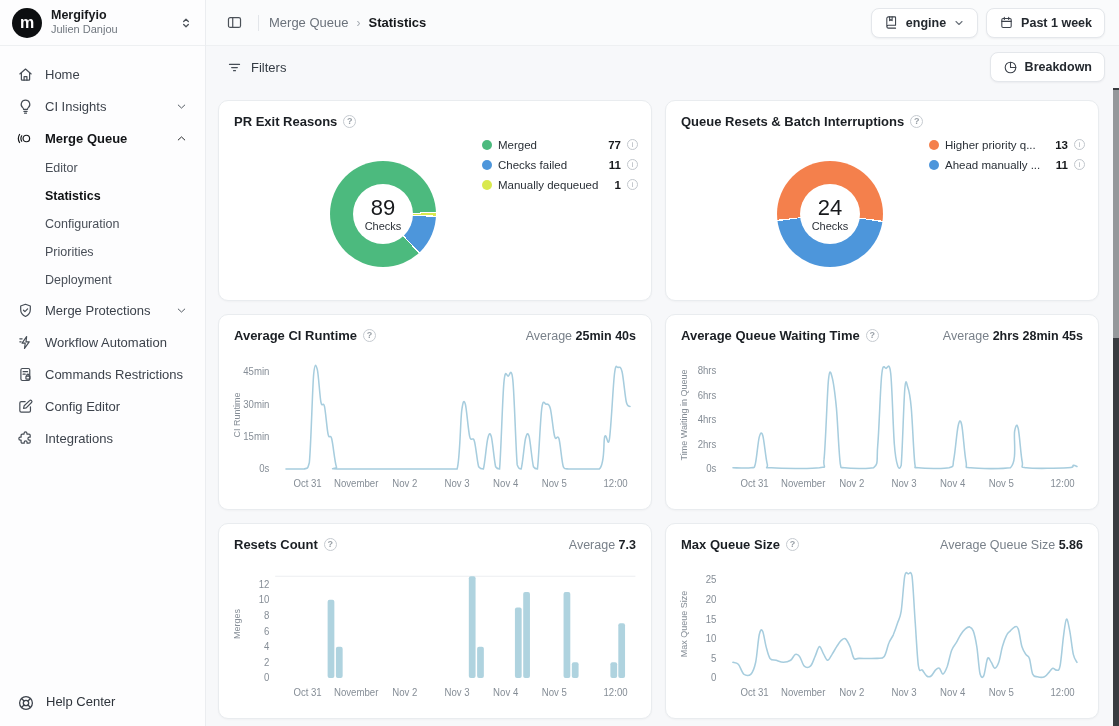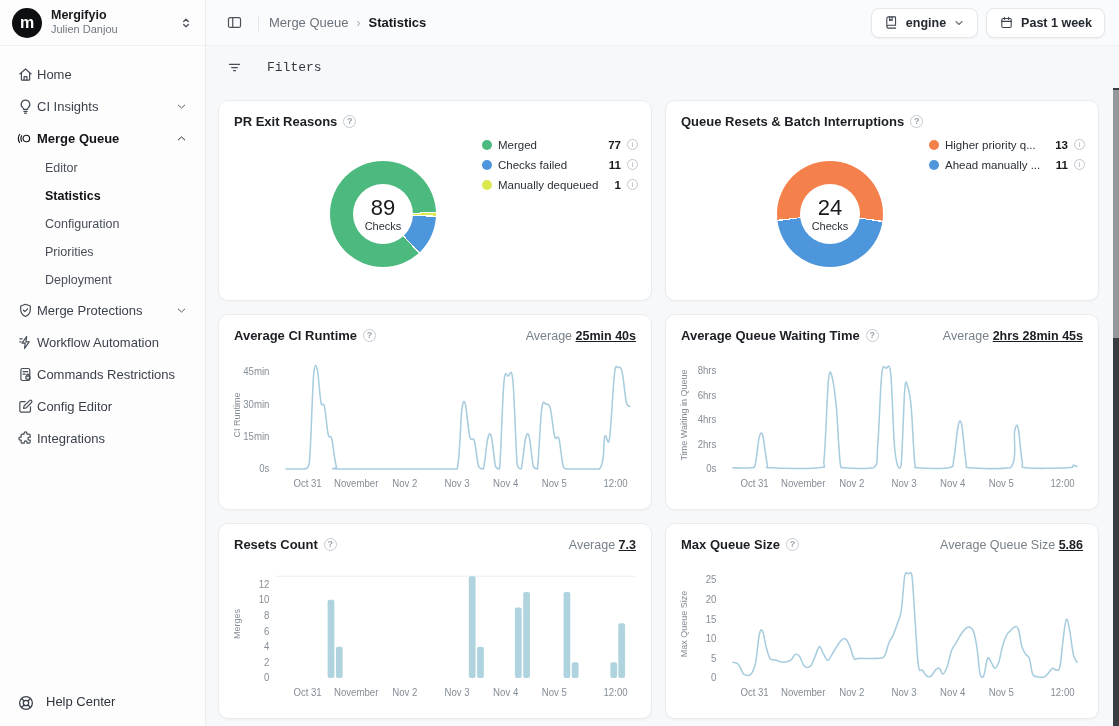--- a/index.html
+++ b/index.html
@@ -15,21 +15,21 @@
              border-right:1px solid #ebedf0; display:flex; flex-direction:column; z-index:3; }
   .side-header { display:flex; align-items:center; gap:9px; padding:8px 12px;
                  border-bottom:1px solid #eef0f2; height:46px; flex:none; }
   .logo { width:30px; height:30px; border-radius:50%; background:#0d0f11; color:#fff; flex:none;
           display:flex; align-items:center; justify-content:center; font-weight:700; font-size:16px; }
   .org-block { display:flex; flex-direction:column; line-height:1.25; flex:1; min-width:0; }
   .org-name { font-size:12.5px; font-weight:700; color:#17191c; }
   .org-user { font-size:11px; color:#70777f; }
   .updown { color:#4b5158; flex:none; }
   .nav { padding:12px 10px 0 10px; flex:1; overflow:hidden; }
-  .nav-item { display:flex; align-items:center; gap:3px; height:32px; padding:0 7px;
+  .nav-item { display:flex; align-items:center; gap:11px; height:32px; padding:0 7px;
               border-radius:6px; font-size:13px; color:#3c424b; cursor:pointer; }
   .nav-item svg { width:17px; height:17px; color:#464d56; flex:none; }
   .nav-item .chev { margin-left:auto; color:#878e96; }
   .nav-item .chev svg { width:13px; height:13px; }
   .nav-item.active { font-weight:700; color:#121417; }
   .nav-item.active svg { color:#17191c; }
   .sub-item { display:flex; align-items:center; height:28px; padding-left:35px; border-radius:6px;
               font-size:12.5px; color:#494f58; cursor:pointer; }
   .sub-item.active { font-weight:700; color:#0f1113; }
   .side-footer { padding:14px 17px; display:flex; align-items:flex-start; gap:11px;
@@ -50,35 +50,35 @@
   .topbar-right { margin-left:auto; display:flex; gap:8px; }
   .btn { display:inline-flex; align-items:center; gap:7px; background:#fff; border:1px solid #e4e7eb;
          border-radius:8px; height:30px; padding:0 12px; font-size:12.5px; font-weight:600; color:#24292f;
          box-shadow:0 1px 2px rgba(16,24,40,.05); cursor:pointer; white-space:nowrap; }
   .btn svg { width:15px; height:15px; color:#3c424b; }
   .btn .chev svg { width:12px; height:12px; color:#6b727b; }
 
   
   .toolbar { position:absolute; left:206px; right:0; top:46px; height:42px; display:flex;
              align-items:center; padding:0 14px; }
-  .filters-btn { display:flex; align-items:center; gap:25px; font-size:13px; font-weight:500;
-                 color:#343b43; cursor:pointer; padding:5px 7px; border-radius:6px;font-family:Liberation Mono, monospace; }
+  .filters-btn { display:flex; align-items:center; gap:9px; font-size:13px; font-weight:500;
+                 color:#343b43; cursor:pointer; padding:5px 7px; border-radius:6px; }
   .filters-btn svg { width:15px; height:15px; color:#464d56; }
   .toolbar-right { margin-left:auto; }
 
   
   .content { position:absolute; left:206px; right:0; top:88px; bottom:0; padding:12px; overflow:hidden; }
   .grid { display:grid; grid-template-columns:434px 434px; grid-template-rows:201px 196px 196px; gap:13px; }
   .card { background:#fff; border:1px solid #e9ecef; border-radius:10px; position:relative;
           padding:13px 15px; box-shadow:0 1px 2px rgba(16,24,40,.03); overflow:hidden; }
   .card h3 { margin:0; font-size:13px; font-weight:700; color:#1b1f24; display:flex; align-items:center; gap:6px; }
   .help { width:13px; height:13px; border-radius:50%; border:1px solid #c6cbd1; color:#9aa1a8; flex:none;
           font-size:9px; line-height:1; display:inline-flex; align-items:center; justify-content:center; cursor:pointer; }
   .avg { position:absolute; right:15px; top:14px; font-size:12.5px; color:#79818a; }
-  .avg b { color:#1b1f24; font-weight:700;text-decoration:underline; }
+  .avg b { color:#1b1f24; font-weight:700; }
 
   
   .donut { position:absolute; left:111px; top:60px; width:106px; height:106px; border-radius:50%; cursor:pointer; }
   .donut-hole { position:absolute; left:23px; top:23px; width:60px; height:60px; border-radius:50%;
                 background:#fff; display:flex; flex-direction:column; align-items:center; justify-content:center; }
   .donut-num { font-size:22px; font-weight:500; color:#17191c; line-height:1.05; }
   .donut-cap { font-size:11px; color:#2c3138; }
   .legend { position:absolute; right:13px; top:37px; width:156px; display:flex; flex-direction:column; gap:7px; }
   .lrow { display:flex; align-items:center; gap:6px; height:13px; font-size:11.5px; }
   .lrow .dot { width:10px; height:10px; border-radius:50%; flex:none; }
@@ -260,20 +260,31 @@
 </header>
 
 <div class="toolbar">
   <div class="filters-btn">
     <span>
       <svg viewBox="0 0 24 24" fill="none" stroke="currentColor" stroke-width="2" stroke-linecap="round">
           <path d="M4 7h16M7.5 12h9M10.5 17h3"></path>
         </svg>
     </span>
     <span>Filters</span>
+  </div>
+  <div class="toolbar-right">
+    <button class="btn">
+      <span>
+        <svg viewBox="0 0 24 24" fill="none" stroke="currentColor" stroke-width="1.7" stroke-linecap="round" stroke-linejoin="round">
+            <path d="M20.5 12A8.5 8.5 0 1 1 12 3.5"></path>
+            <path d="M12 12V3.5A8.5 8.5 0 0 1 20.5 12z"></path>
+          </svg>
+      </span>
+      <span>Breakdown</span>
+    </button>
   </div>
 </div>
 
 <main class="content">
   <div class="grid">
       <section class="card">
         <h3>
           <span>PR Exit Reasons</span>
           <span class="help">?</span>
         </h3>

